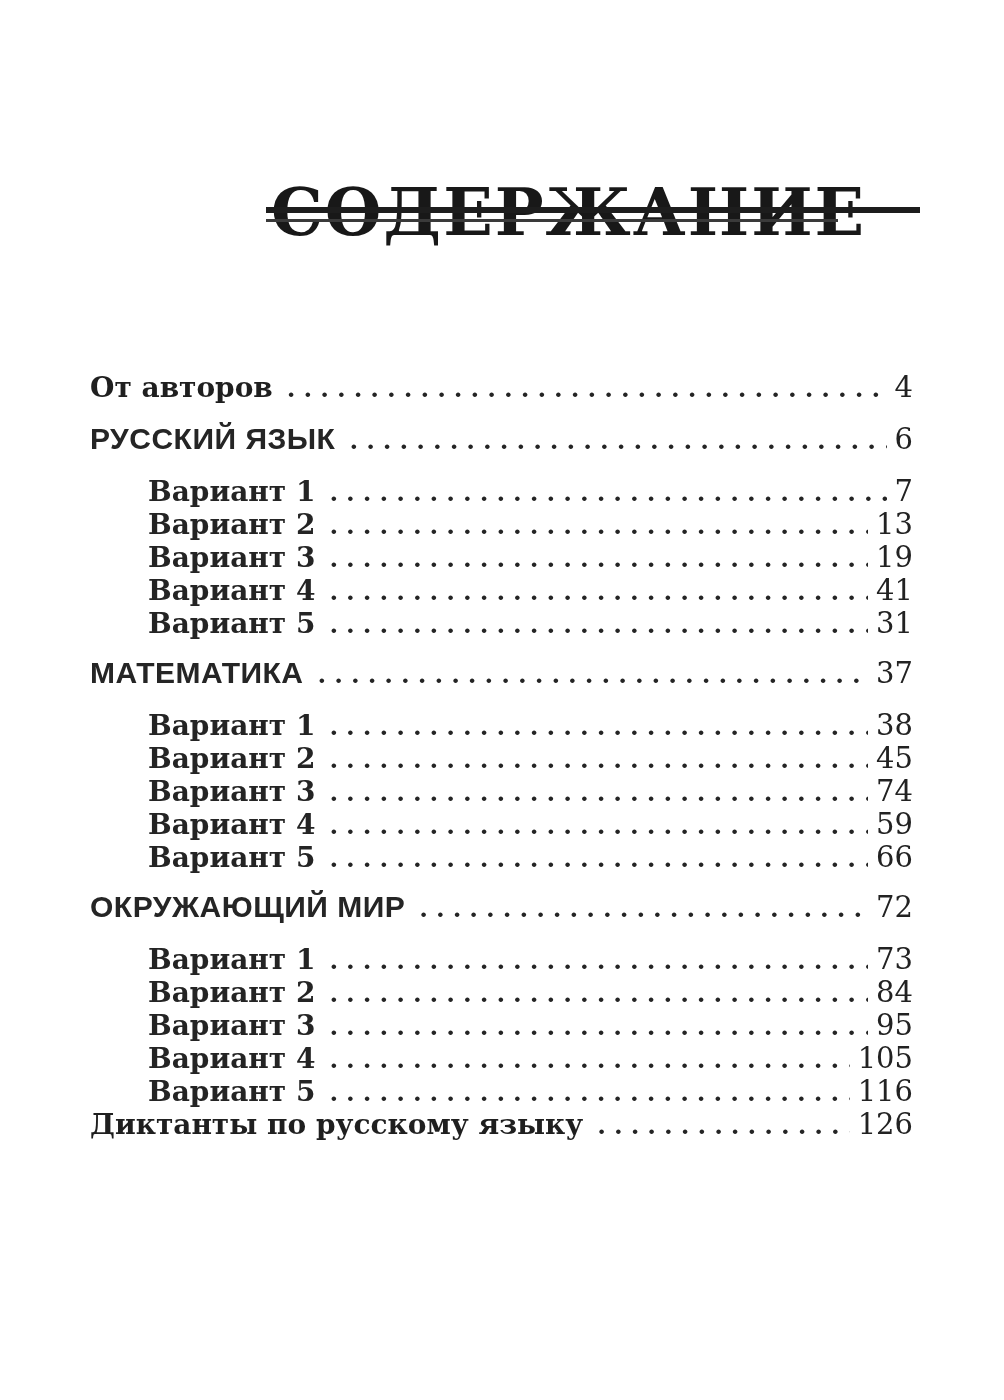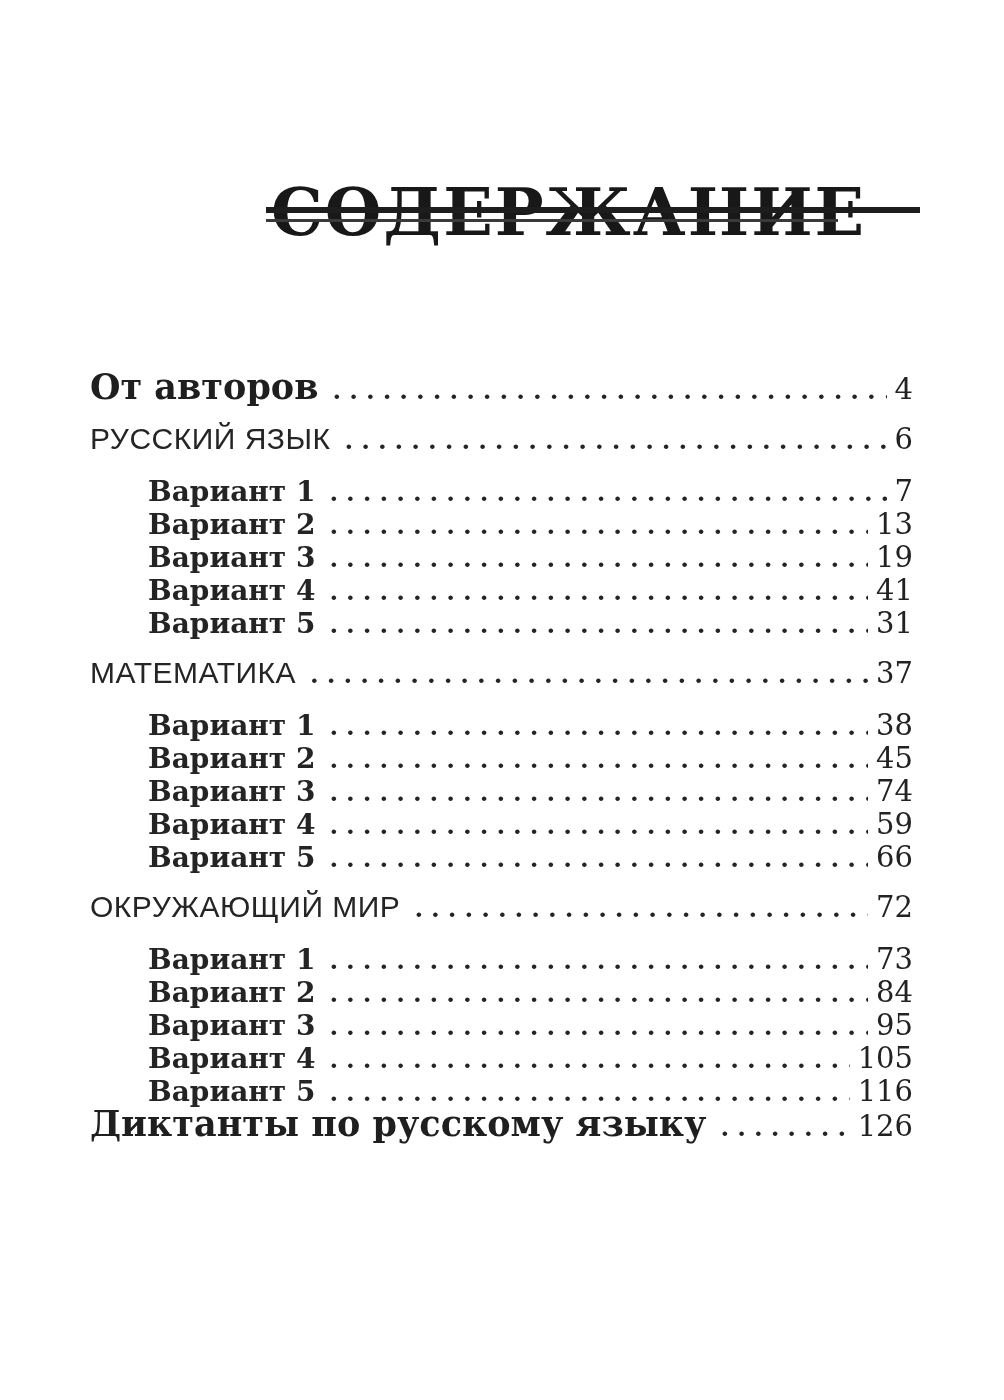--- a/index.html
+++ b/index.html
@@ -60,26 +60,26 @@
   .row.variant{ padding-left: 58px; }
 
   .label {
     white-space: nowrap;
     line-height: 33px;
   }
   .row.front .label,
   .row.back .label {
     font-family: "DejaVu Serif", serif;
     font-weight: 700;
-    font-size: 35px;
+    font-size: 28px;
     color: #1f1f1f;
   }
   .row.section .label {
     font-family: "Liberation Sans", sans-serif;
-    font-weight: 400;
+    font-weight: 700;
     font-size: 30px;
     letter-spacing: 0.5px;
     color: #252525;
   }
   .row.variant .label {
     font-family: "DejaVu Serif", serif;
     font-weight: 700;
     font-size: 28px;
     color: #242424;
   }

